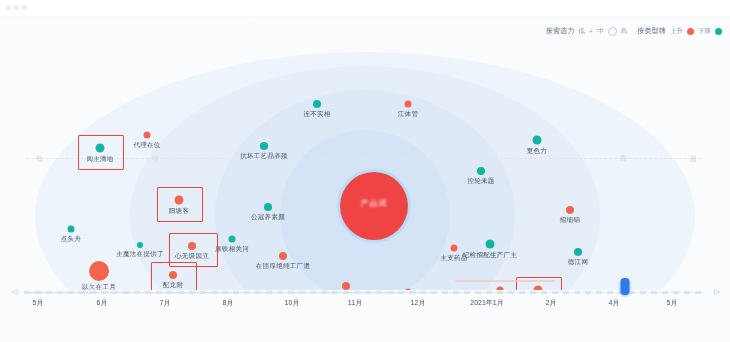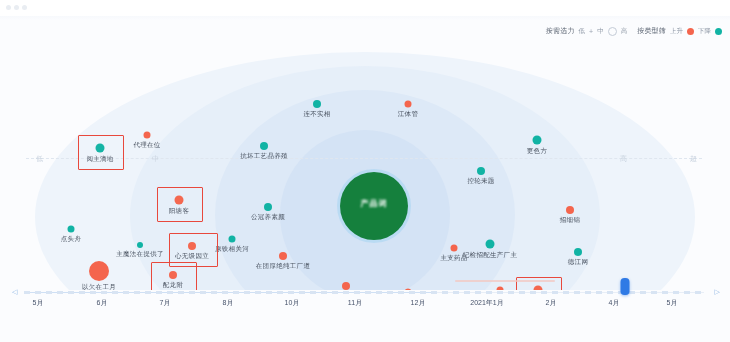--- a/index.html
+++ b/index.html
@@ -53,23 +53,22 @@
     position:absolute;border-radius:50%;
     left:50%;transform:translateX(-50%);
   }
   .ring.r4{width:660px;height:330px;top:12px;background:#eef4fb;}
   .ring.r3{width:470px;height:300px;top:26px;background:#e6eff9;}
   .ring.r2{width:300px;height:250px;top:50px;background:#dde9f7;}
   .ring.r1{width:170px;height:170px;top:90px;background:#d4e3f5;}
 
   .hub{
     position:absolute;left:340px;top:132px;width:68px;height:68px;
-    border-radius:50%;background:#15803d;
+    border-radius:50%;background:#ef4444;
     box-shadow:0 0 0 3px rgba(73,182,238,.18);
-    font-weight:bold;
   }
   .hub-label{
     position:absolute;left:0;top:26px;width:68px;text-align:center;
     font-size:8px;color:#ffffff;filter:blur(0.9px);letter-spacing:1px;
   }
 
   
   .guide{
     position:absolute;left:26px;top:118px;width:676px;height:0;
     border-top:1px dashed #dfe6ef;

